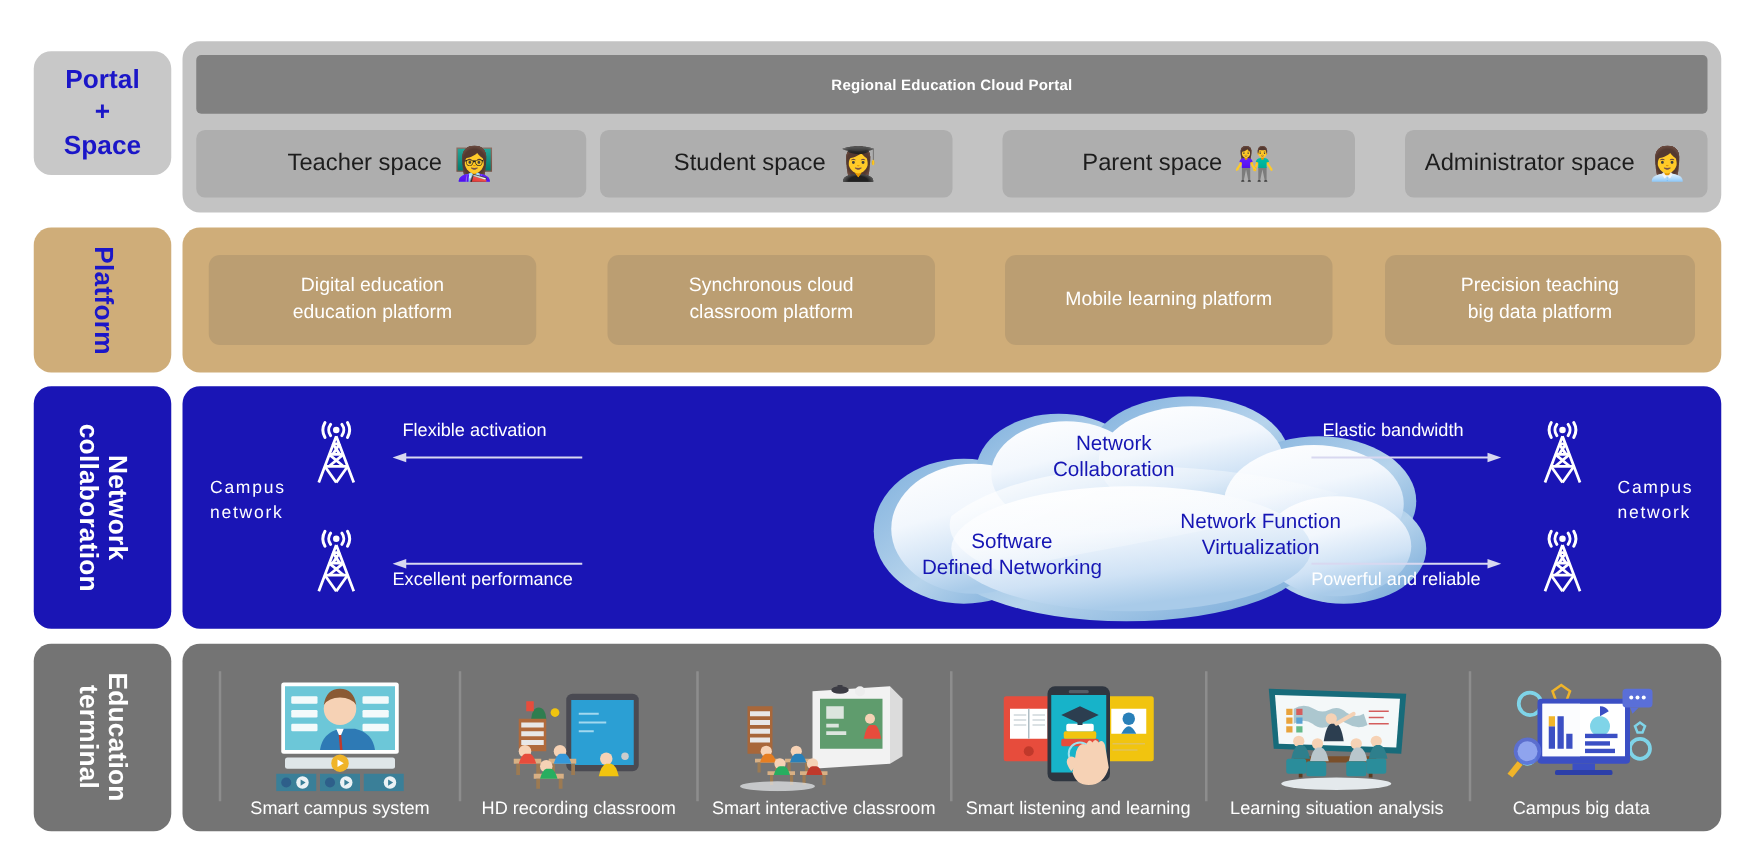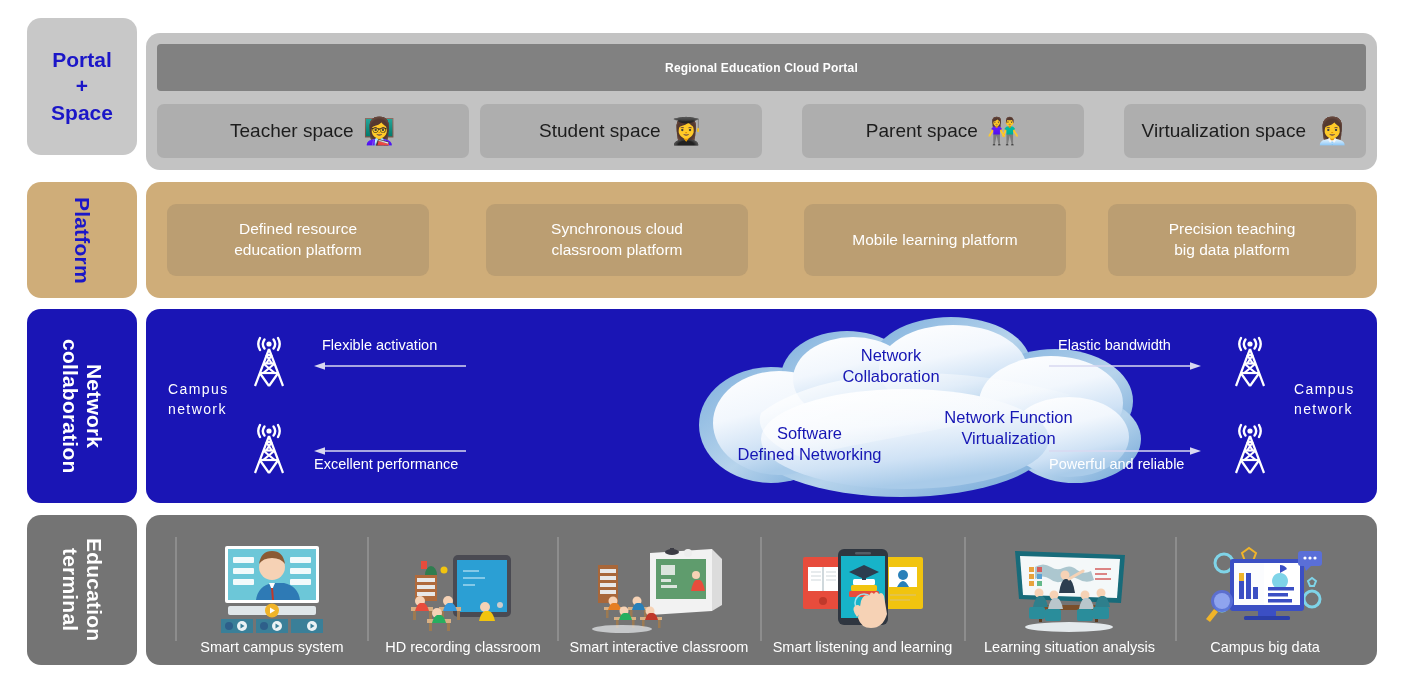--- a/index.html
+++ b/index.html
@@ -23,21 +23,21 @@
     text-orientation:mixed;
     font-weight:bold;
     letter-spacing:.2px;
     text-align:center;
     line-height:1.12;
   }
   .rowlabel .horz{
     font-weight:bold;text-align:center;line-height:1.25;
   }
 
-  #lbl-portal{top:18px;height:137px;background:#c8c8c8;}
+  #lbl-portal{top:41px;height:99px;background:#c8c8c8;}
   #lbl-portal .horz{color:#1b16c8;font-size:21px;}
   #lbl-platform{top:182px;height:116px;background:#cfad79;}
   #lbl-platform .vert{color:#1b16c8;font-size:21px;}
   #lbl-network{top:309px;height:194px;background:#1a15b5;}
   #lbl-network .vert{color:#ffffff;font-size:21px;}
   #lbl-terminal{top:515px;height:150px;background:#747474;}
   #lbl-terminal .vert{color:#ffffff;font-size:21px;}
 
   
   .panel{position:absolute;left:146px;width:1231px;border-radius:14px;box-sizing:border-box;}
@@ -150,30 +150,30 @@
       </div>
       <div class="space-btn" id="space-1">
         <span>Student space</span>
         <span class="emoji">👩‍🎓</span>
       </div>
       <div class="space-btn" id="space-2">
         <span>Parent space</span>
         <span class="emoji">👫</span>
       </div>
       <div class="space-btn" id="space-3">
-        <span>Virtualization space</span>
+        <span>Administrator space</span>
         <span class="emoji">👩‍💼</span>
       </div>
     </div>
   </div>
 
   <div class="panel" id="panel-platform">
     <div class="plat-card" id="plat-0">
       <span>
-        <span>Defined resource</span><br>
+        <span>Digital education</span><br>
         <span>education platform</span>
       </span>
     </div>
     <div class="plat-card" id="plat-1">
       <span>
         <span>Synchronous cloud</span><br>
         <span>classroom platform</span>
       </span>
     </div>
     <div class="plat-card" id="plat-2">

